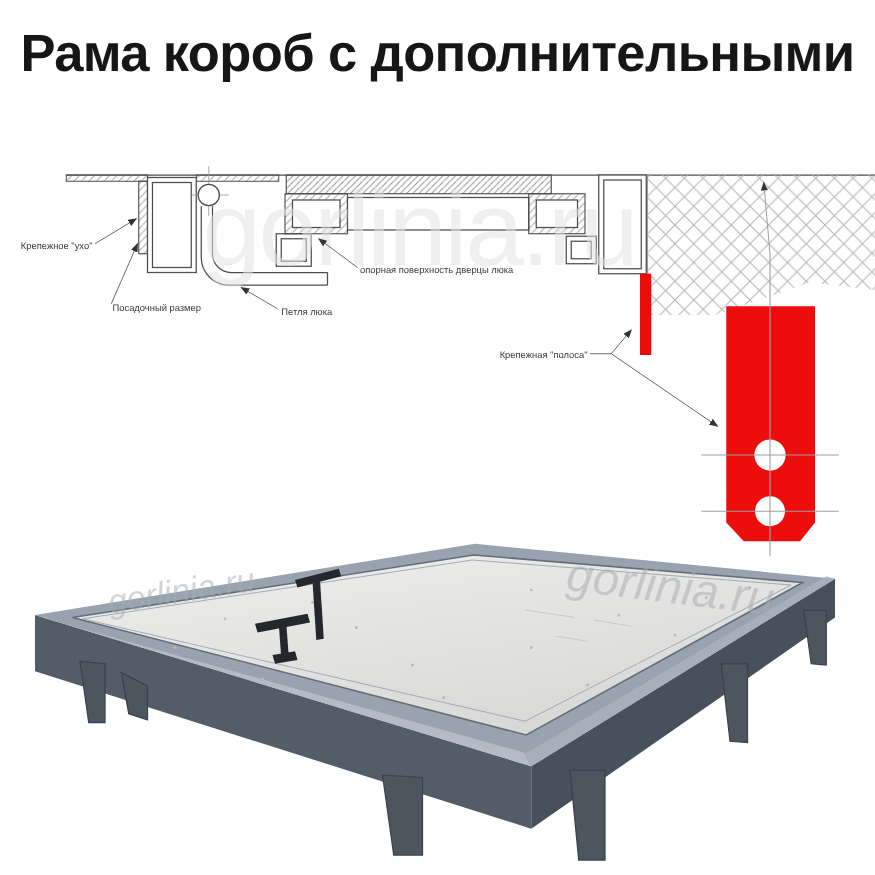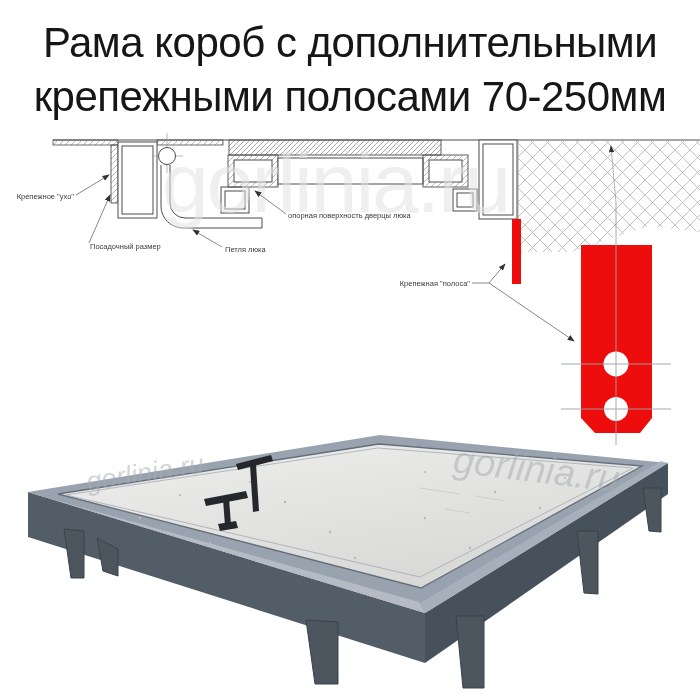--- a/index.html
+++ b/index.html
@@ -2,36 +2,35 @@
 <html><head>
 <meta charset="utf-8">
 <style>
   html,body{margin:0;padding:0;}
   body{
     width:700px;height:700px;background:#ffffff;position:relative;overflow:hidden;
     font-family:"Liberation Sans", sans-serif;
   }
   .title{
     position:absolute;top:16px;left:0;width:700px;text-align:center;
-    font-size:42px;line-height:54px;font-weight:400;color:#161616;letter-spacing:-0.5px;
+    font-size:42px;line-height:54px;font-weight:700;color:#161616;letter-spacing:-0.5px;
   }
   .stage{position:absolute;top:0;left:0;}
   svg text{font-family:"Liberation Sans", sans-serif;}
   .lbl{font-size:7.5px;fill:#3a3a3a;}
   .ln{stroke:#4d4d4d;stroke-width:1;fill:none;}
   .lnw{stroke:#4d4d4d;stroke-width:1;fill:#ffffff;}
   .leader{stroke:#6a6a6a;stroke-width:0.8;fill:none;}
   .cline{stroke:#9aa0a6;stroke-width:0.9;fill:none;}
 </style>
 </head>
 <body>
 
 <div class="title">
   <div>Рама короб с дополнительными</div>
-  <div>крепежными полосами 70-250мм</div>
 </div>
 
 <svg class="stage" width="700" height="700" viewBox="0 0 700 700">
   <defs>
     <pattern id="p-hatch" width="6" height="6" patternUnits="userSpaceOnUse">
       <path d="M0,6 L6,0" stroke="#a3a3a3" stroke-width="0.8"></path>
     </pattern>
     <pattern id="p-hatch2" width="5" height="5" patternUnits="userSpaceOnUse">
       <path d="M0,5 L5,0" stroke="#8f8f8f" stroke-width="0.8"></path>
     </pattern>

